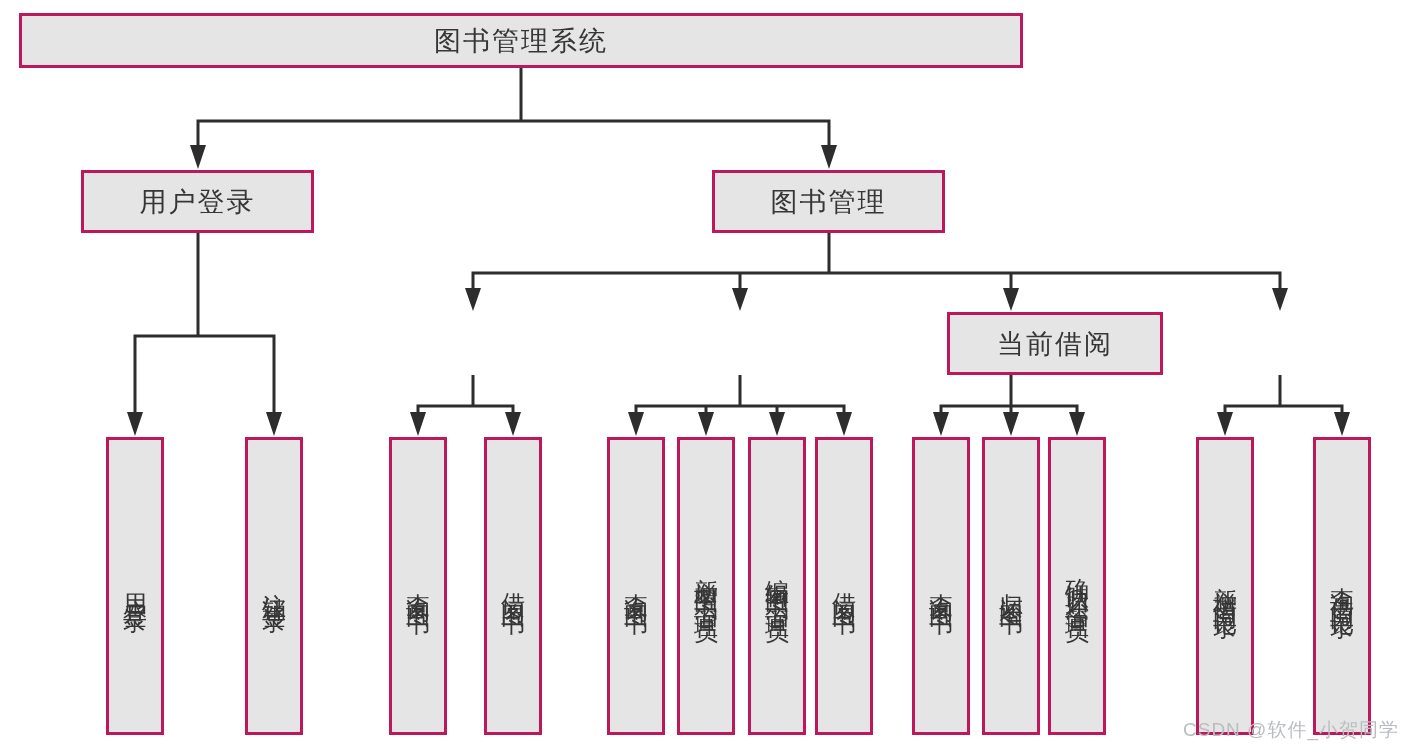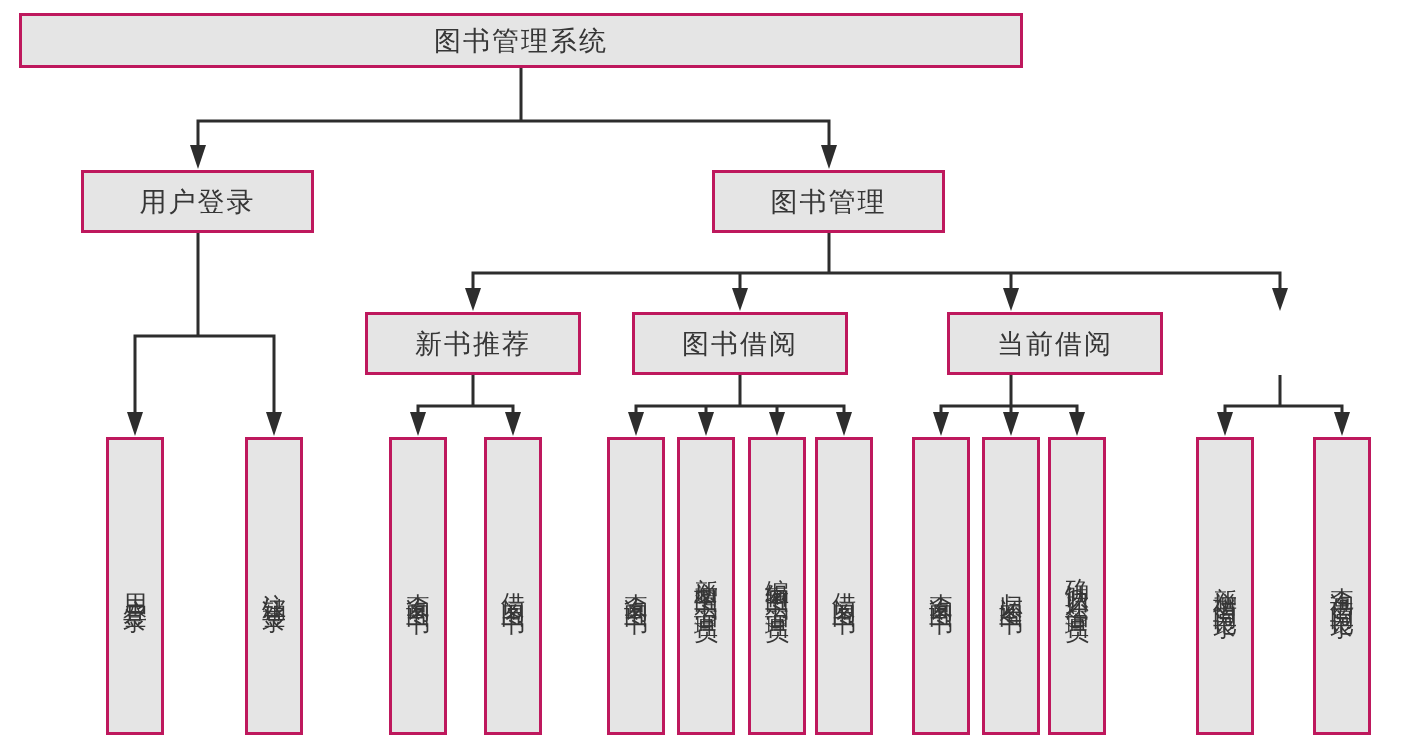--- a/index.html
+++ b/index.html
@@ -90,36 +90,35 @@
       <path d="M1217,412 L1233,412 L1225,436 Z"></path>
       <path d="M1334,412 L1350,412 L1342,436 Z"></path>
     </g>
   </svg>
 
   <div class="node" style="left:19px;top:13px;width:1004px;height:55px;">图书管理系统</div>
 
   <div class="node" style="left:81px;top:170px;width:233px;height:63px;">用户登录</div>
   <div class="node" style="left:712px;top:170px;width:233px;height:63px;">图书管理</div>
 
-  <div class="node" style="left:365px;top:312px;width:216px;height:63px;">新书推荐</div>
-  <div class="node" style="left:632px;top:312px;width:216px;height:63px;">图书借阅</div>
   <div class="node" style="left:903px;top:312px;width:216px;height:63px;margin-left:44px;">当前借阅</div>
 
   <div class="node leaf" style="left:106px;top:437px;width:58px;height:298px;">用户登录</div>
   <div class="node leaf" style="left:245px;top:437px;width:58px;height:298px;">注销登录</div>
 
   <div class="node leaf" style="left:389px;top:437px;width:58px;height:298px;">查询图书</div>
   <div class="node leaf" style="left:484px;top:437px;width:58px;height:298px;">借阅图书</div>
 
   <div class="node leaf" style="left:607px;top:437px;width:58px;height:298px;">查询图书</div>
   <div class="node leaf" style="left:677px;top:437px;width:58px;height:298px;">新增图书（管理员）</div>
   <div class="node leaf" style="left:748px;top:437px;width:58px;height:298px;">编辑图书（管理员）</div>
   <div class="node leaf" style="left:815px;top:437px;width:58px;height:298px;">借阅图书</div>
 
   <div class="node leaf" style="left:912px;top:437px;width:58px;height:298px;">查询图书</div>
   <div class="node leaf" style="left:982px;top:437px;width:58px;height:298px;">归还图书</div>
   <div class="node leaf" style="left:1048px;top:437px;width:58px;height:298px;">确认归还（管理员）</div>
 
   <div class="node leaf" style="left:1196px;top:437px;width:58px;height:298px;">新增借阅记录</div>
   <div class="node leaf" style="left:1313px;top:437px;width:58px;height:298px;">查询借阅记录</div>
 
+  <div class="watermark">CSDN @软件_小贺同学</div>
 
 </div>
 
 </body></html>

